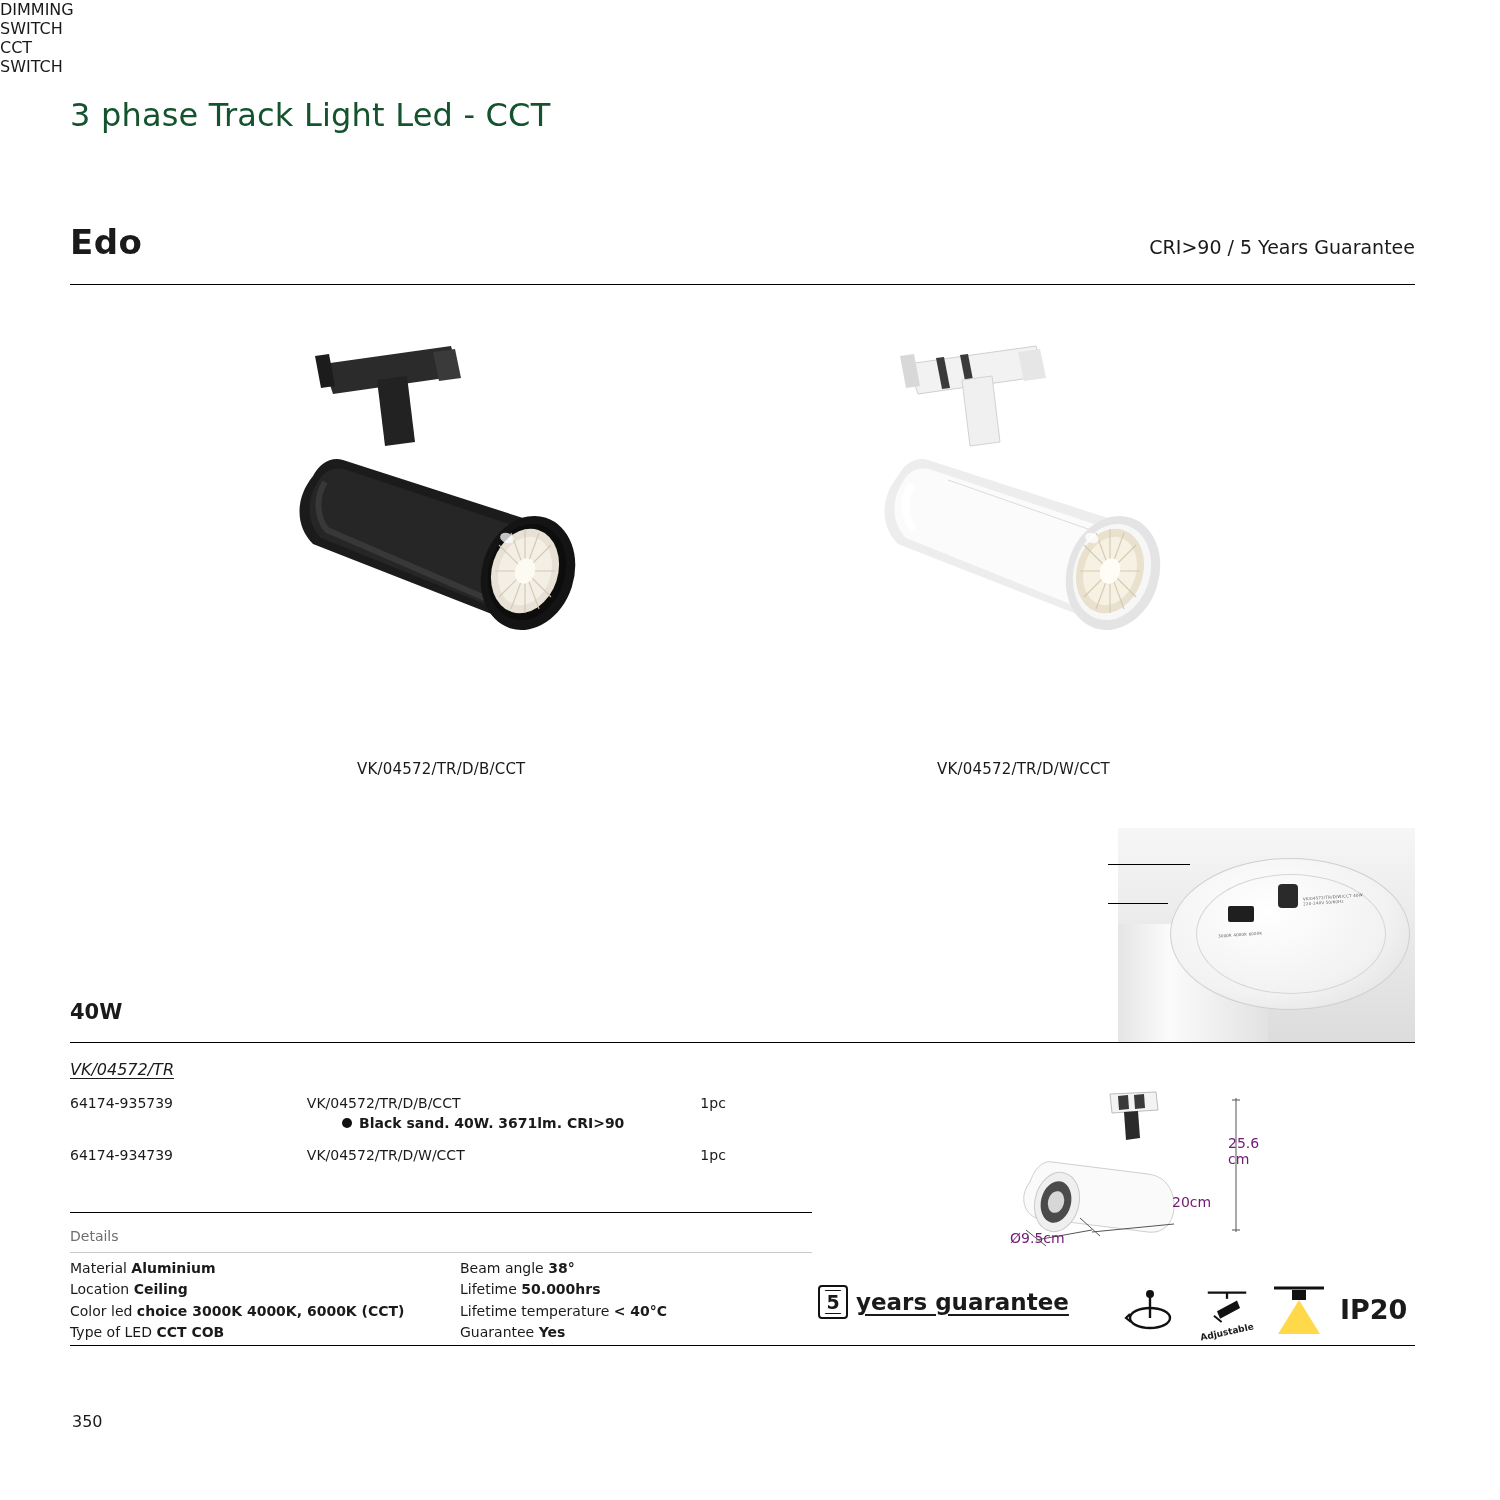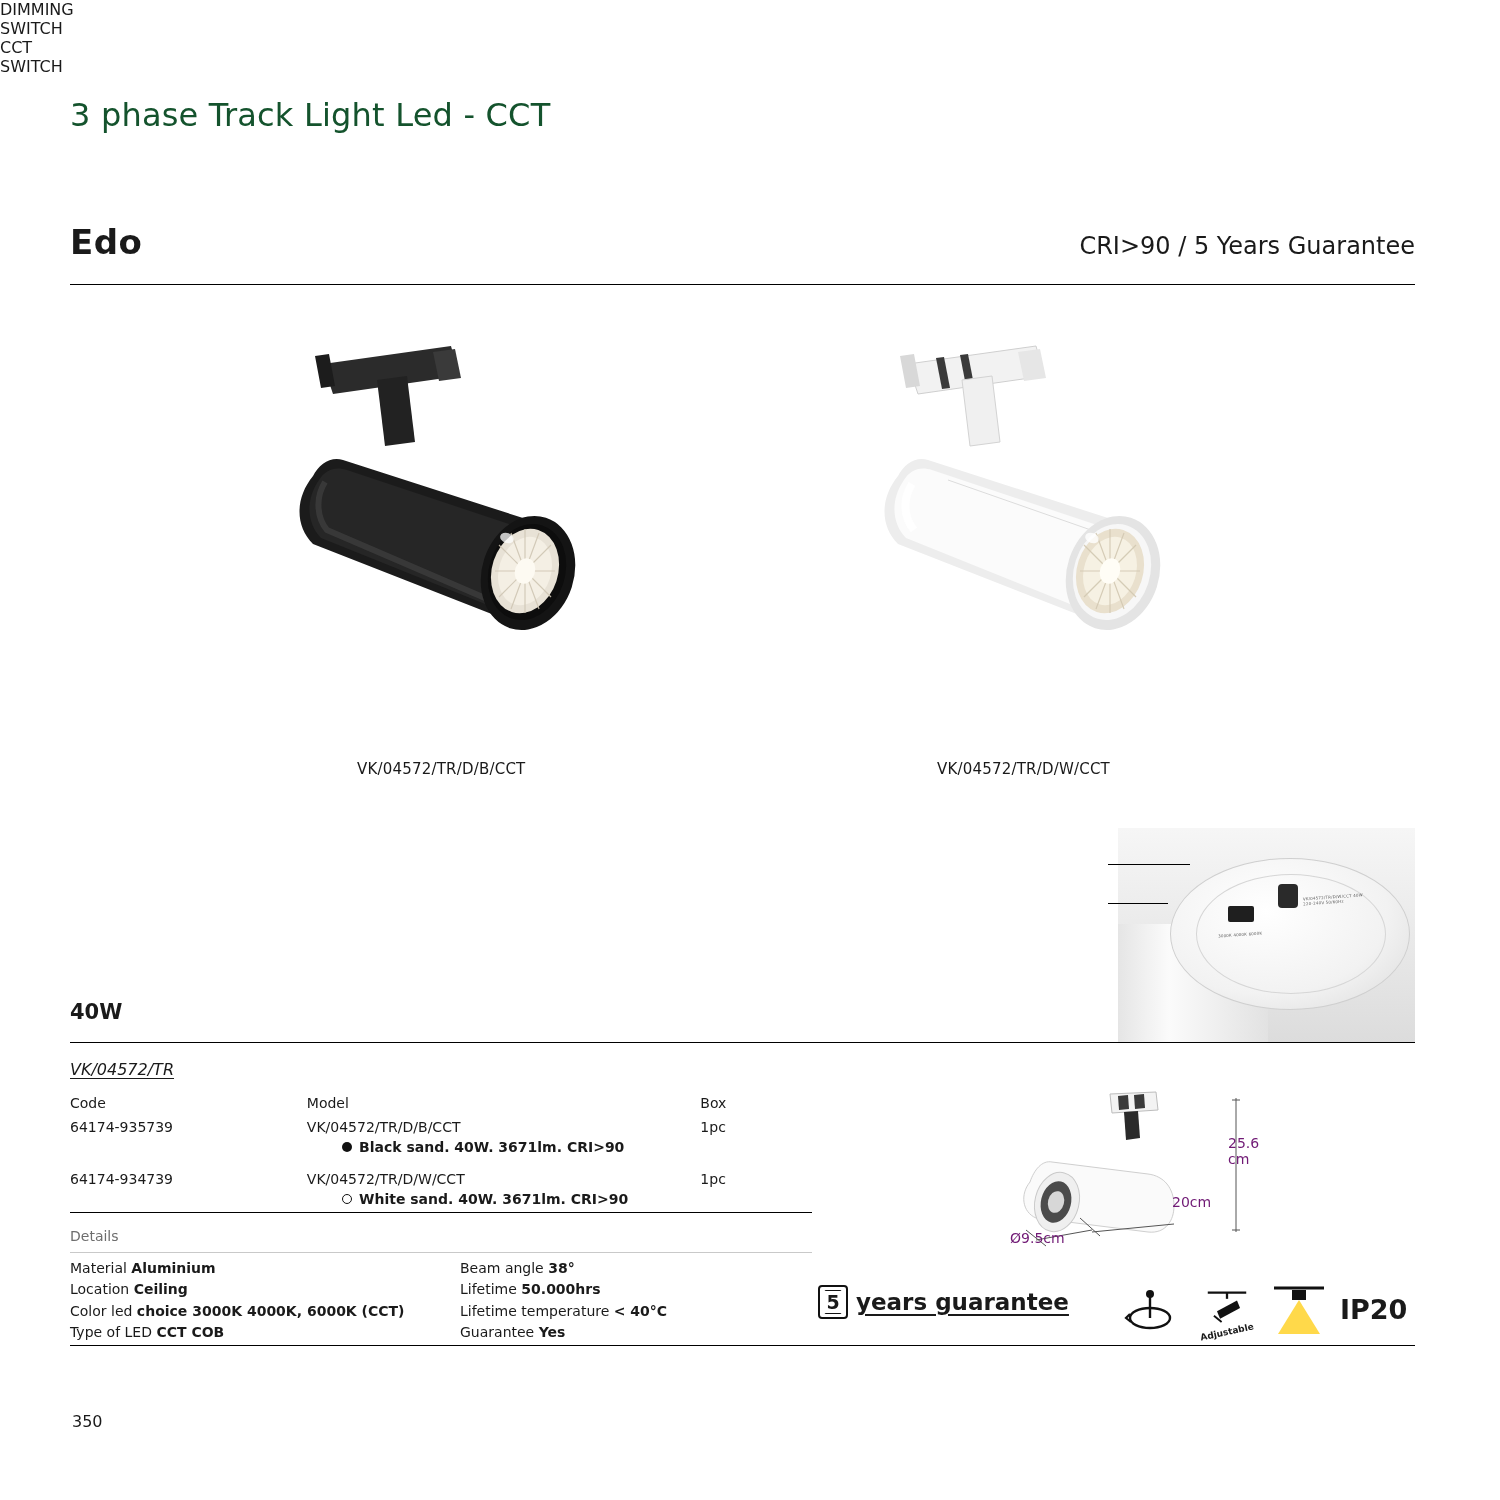--- a/index.html
+++ b/index.html
@@ -17,21 +17,21 @@
   
   .category-title {
     position: absolute; left: 70px; top: 96px;
     font-size: 32px; font-weight: 400; letter-spacing: 0.2px; color: #14532d;
   }
   .brand-row {
     position: absolute; left: 70px; top: 222px; width: 1345px;
     display: flex; align-items: baseline; justify-content: space-between;
   }
   .brand-name { font-size: 34px; font-weight: 700; letter-spacing: 0.5px; }
-  .brand-note { font-size: 24px; font-weight: 400; color: #1a1a1a; }
+  .brand-note { font-size: 19px; font-weight: 400; color: #1a1a1a; }
   .rule-top {
     position: absolute; left: 70px; top: 284px; width: 1345px; height: 1px;
     background: #000000;
   }
 
   
   .product-figure { position: absolute; }
   .fig-black { left: 255px; top: 330px; width: 420px; height: 330px; }
   .fig-white { left: 840px; top: 330px; width: 420px; height: 330px; }
 
@@ -266,51 +266,39 @@
     <div>SWITCH</div>
   </div>
   <div class="callout-line callout-line-1"></div>
   <div class="callout-line callout-line-2"></div>
 
   <div class="wattage">40W</div>
   <div class="rule-wattage"></div>
   <div class="series-code">VK/04572/TR</div>
 
   <div class="tbl">
-    <div class="head">
-      <div class="c-code">Code</div>
-      <div class="c-model">Model</div>
-      <div class="c-box">Box</div>
-    </div>
 
     <div class="row">
       <div class="c-code">64174-935739</div>
       <div class="c-model">VK/04572/TR/D/B/CCT</div>
       <div class="c-box">1pc</div>
     </div>
     <div class="sub">
       <div class="c-code"></div>
       <div class="variant">
         <span class="dot-black"></span>
         <span>Black sand. 40W. 3671lm. CRI&gt;90</span>
       </div>
     </div>
 
     <div class="row">
       <div class="c-code">64174-934739</div>
       <div class="c-model">VK/04572/TR/D/W/CCT</div>
       <div class="c-box">1pc</div>
     </div>
-    <div class="sub">
-      <div class="c-code"></div>
-      <div class="variant">
-        <span class="dot-white"></span>
-        <span>White sand. 40W. 3671lm. CRI&gt;90</span>
-      </div>
-    </div>
   </div>
 
   <div class="rule-details"></div>
   <div class="details-title">Details</div>
   <div class="rule-details2"></div>
 
   <div class="specs-left">
     <div><span>Material</span> <b>Aluminium</b></div>
     <div><span>Location</span> <b>Ceiling</b></div>
     <div><span>Color led</span> <b>choice 3000K 4000K, 6000K (CCT)</b></div>

